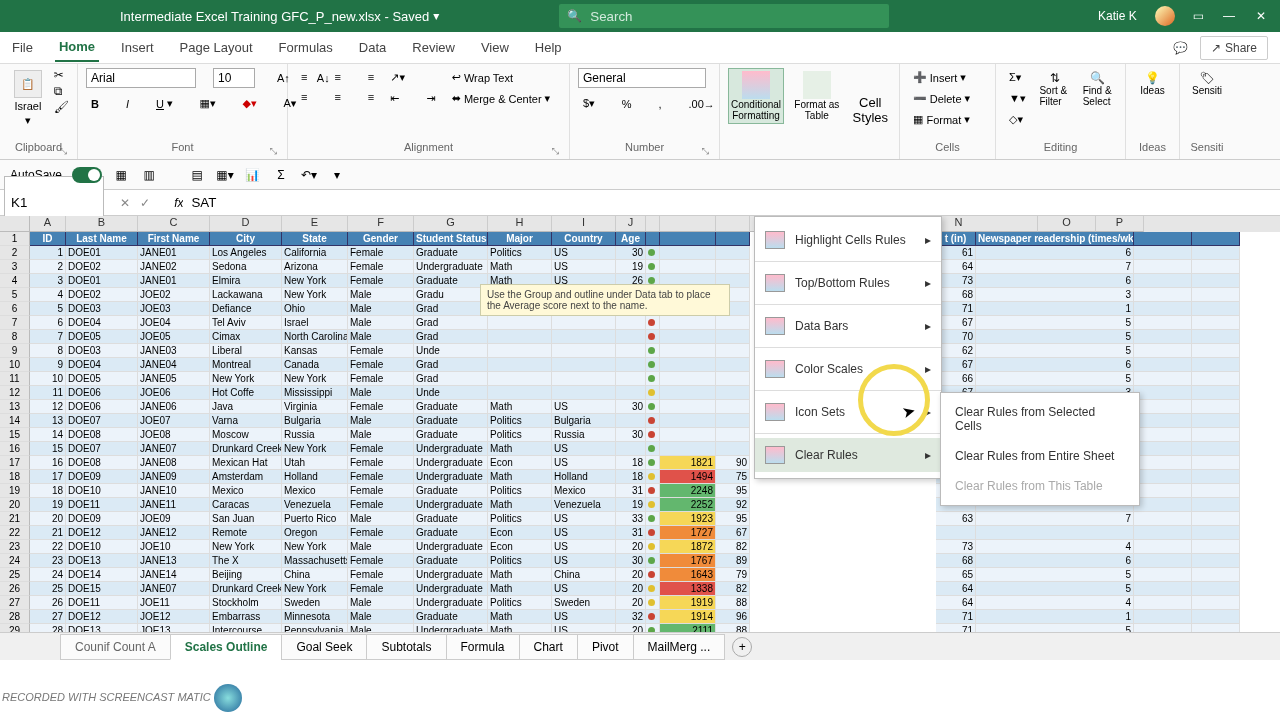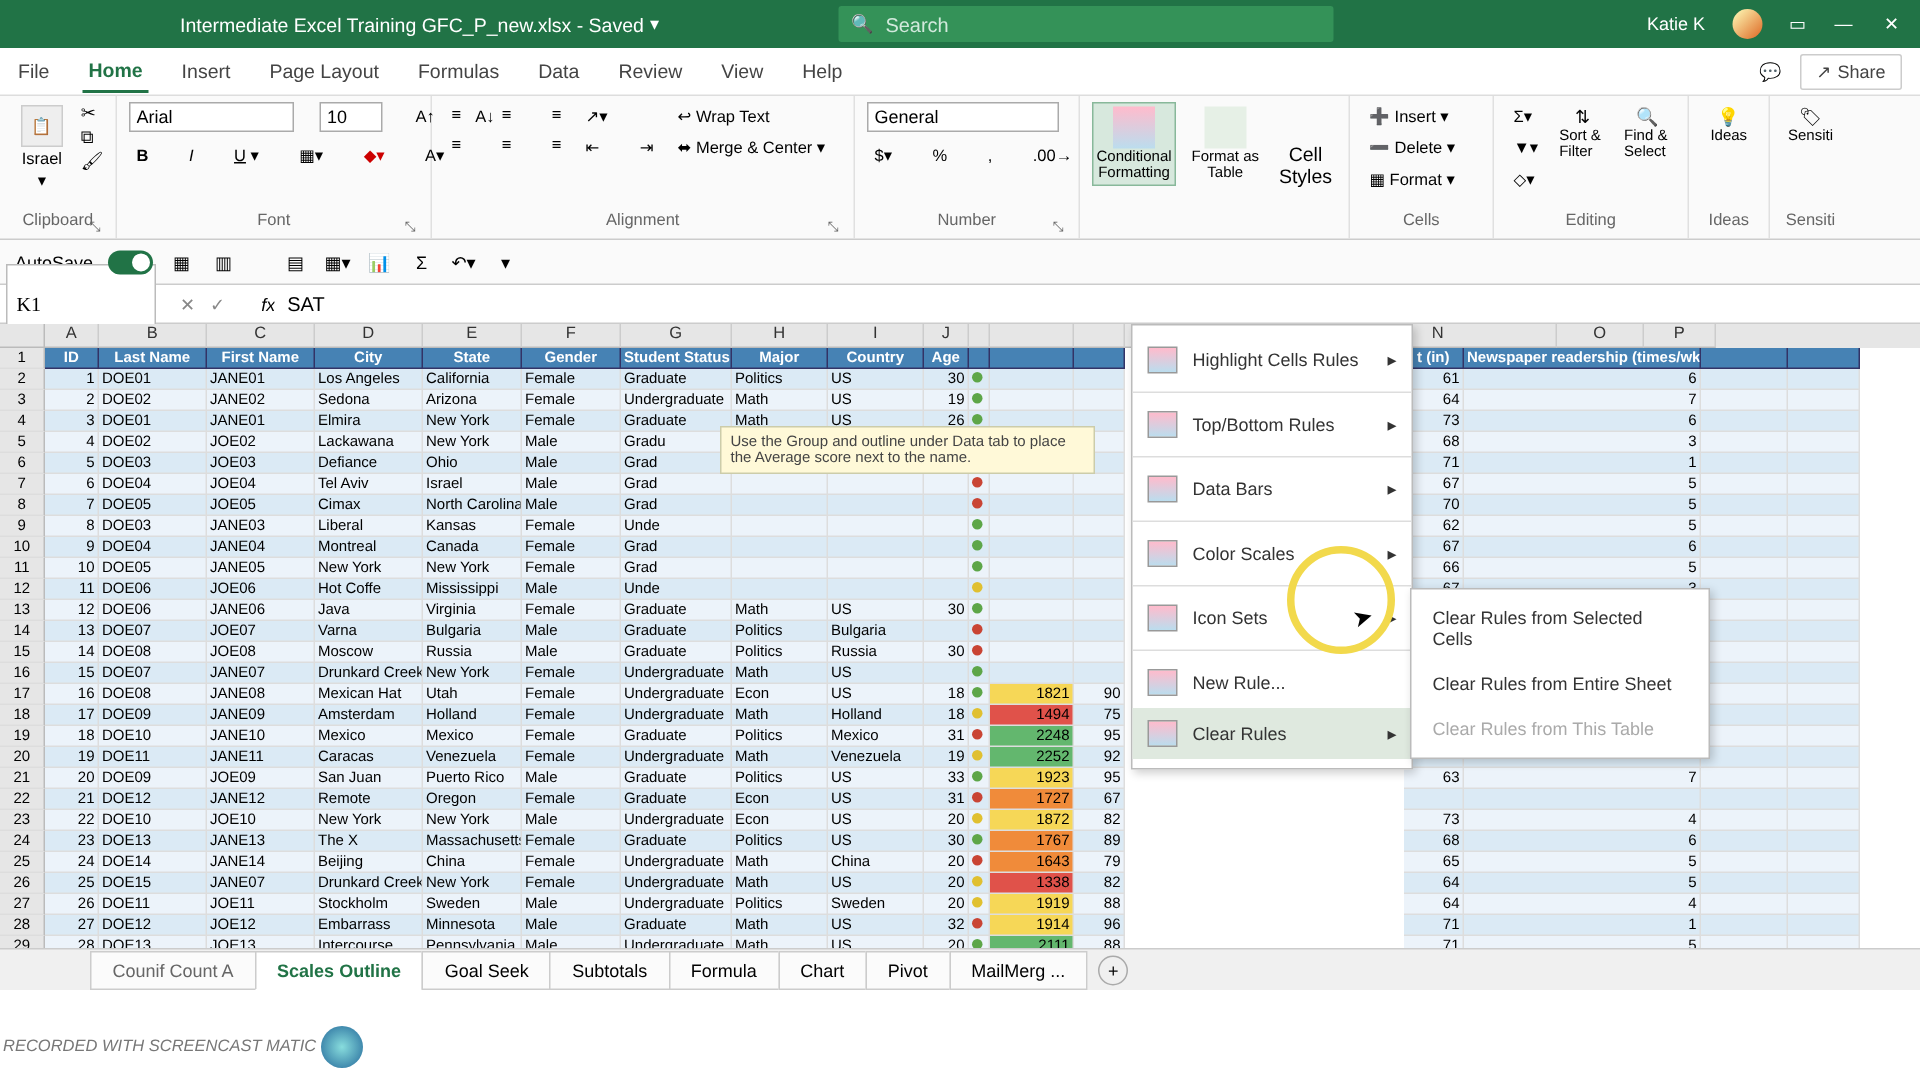--- a/index.html
+++ b/index.html
@@ -36,21 +36,21 @@
 .font-sel, .size-sel{ border:1px solid #aaa; background:#fff; padding:2px 4px; font-size:12px;}
 .font-sel{ width:110px;}
 .size-sel{ width:42px;}
 
 .qat { height: 30px; background: #fafafa; border-bottom: 1px solid #ccc; display:flex; align-items:center; gap:10px; padding:0 10px; font-size:12px;}
 .qat .toggle{ width:30px;height:16px;background:#217346;border-radius:8px;position:relative;}
 .qat .toggle::after{content:"";width:12px;height:12px;background:#fff;border-radius:50%;position:absolute;right:2px;top:2px;}
 .qat .qic{ width:18px;height:18px; display:flex;align-items:center;justify-content:center;border:1px solid transparent;}
 
 .namebox-row { height: 26px; display:flex; align-items:center; border-bottom:1px solid #ccc;}
-.namebox{ width:100px; border:1px solid #bbb; padding:18px 6px; margin-left:4px;font-family:Liberation Serif, serif;}
+.namebox{ width:100px; border:1px solid #bbb; padding:18px 6px; margin-left:4px;}
 .fx-icons{ display:flex; gap:10px; padding:0 16px; color:#888;}
 .fx-label{ font-style:italic; margin-left:8px;}
 .formula-in{ border:none; outline:none; padding:2px 8px; flex:1;}
 
 .grid-area{ position:relative; height:416px; overflow:hidden;}
 .col-hdrs{ display:flex; height:16px; background:#e6e6e6;}
 .rowhdr-space{ width:30px; border-right:1px solid #bbb; background:#e6e6e6; border-bottom:1px solid #bbb;}
 .col-h{ border-right:1px solid #ccc; border-bottom:1px solid #bbb; text-align:center; font-size:11px; color:#333;}
 .grid-body{ display:flex;}
 .rownums{ display:flex; flex-direction:column;}
@@ -837,24 +837,20 @@
         <span>Color Scales</span>
         <span class="sub-arrow">▸</span>
       </div>
     <div class="cf-sep"></div>
     <div class="cf-item">
         <span class="cf-ico"></span>
         <span>Icon Sets</span>
         <span class="sub-arrow">▸</span>
       </div>
     <div class="cf-sep"></div>
-    <div class="cf-item">
-        <span class="cf-ico"></span>
-        <span>New Rule...</span>
-      </div>
     <div class="cf-item hover">
         <span class="cf-ico"></span>
         <span>Clear Rules</span>
         <span class="sub-arrow">▸</span>
       </div>
   </div>
 
   <div class="sub-menu">
     <div class="sub-item"><span>Clear Rules from Selected Cells</span></div>
     <div class="sub-item"><span>Clear Rules from Entire Sheet</span></div>

